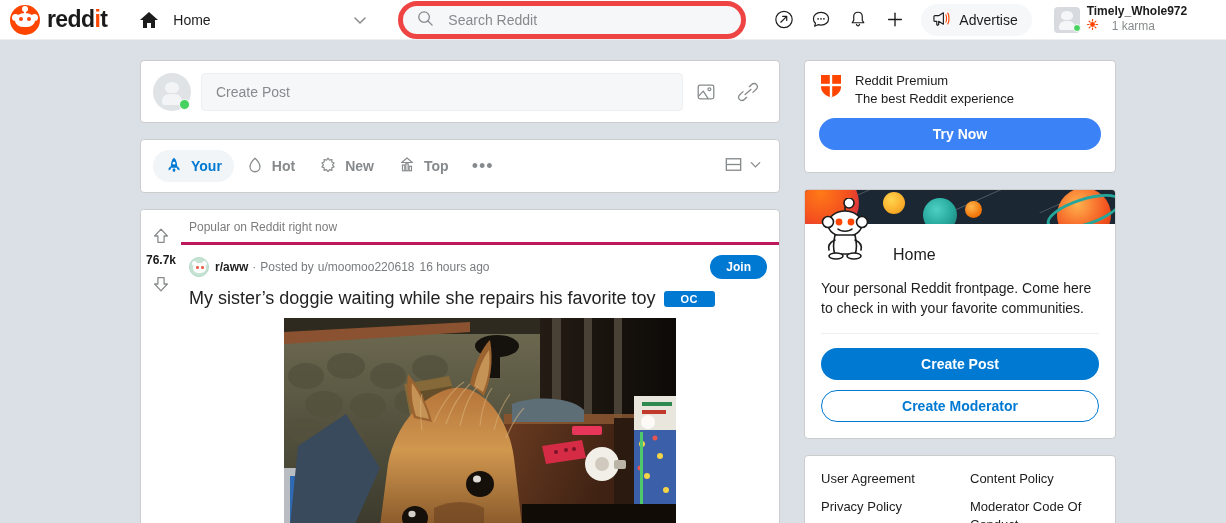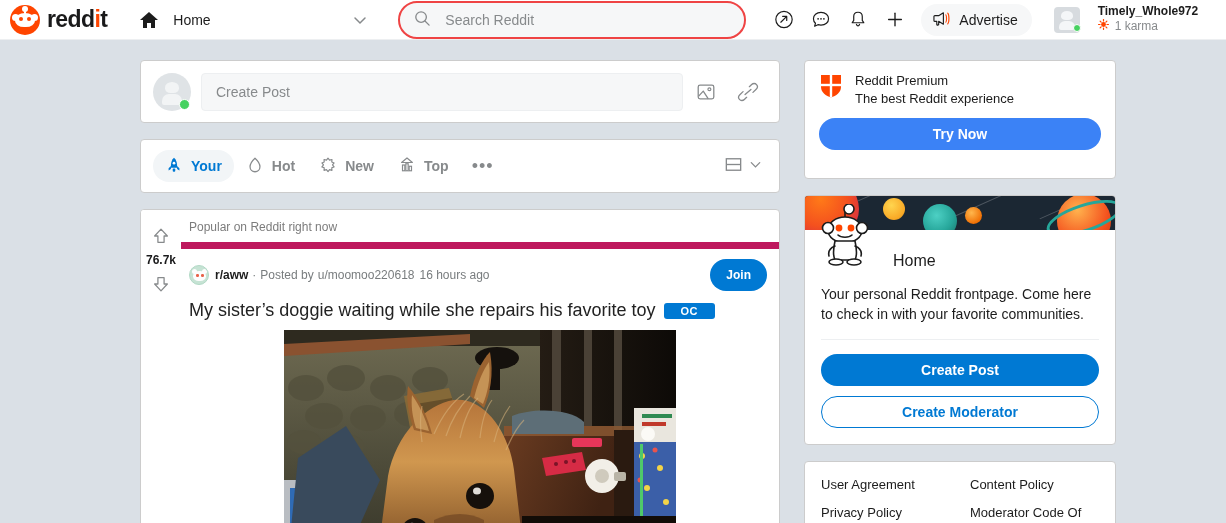--- a/index.html
+++ b/index.html
@@ -54,21 +54,21 @@
   }
   .home-select-left { display:flex; align-items:center; }
   .home-icon { width:20px; height:18px; display:block; }
   .home-label { margin-left:14px; font-size:14px; color:#1c1c1c; }
   .chev { width:16px; height:16px; display:block; }
 
   .search-box {
     margin-left:22px;
     width:348px; height:38px;
     background:#f6f7f8;
-    border:2px solid #ef4444;
+    border:5px solid #ef4444;
     border-radius:20px;
     display:flex; align-items:center;
     padding:0 14px;
   }
   .search-box svg { flex:none; }
   .search-input {
     border:none; outline:none; background:transparent;
     margin-left:12px; font-size:14px; width:285px;
     font-family:"Liberation Sans", sans-serif;
     color:#1c1c1c;
@@ -103,23 +103,23 @@
     background:#f4f6f8; border-radius:50% 50% 40% 40%;
   }
   .user-avatar .ua-body {
     position:absolute; left:5px; top:14px; width:16px; height:9px;
     background:#f4f6f8; border-radius:6px 6px 2px 2px;
   }
   .user-avatar .ua-online {
     position:absolute; right:-1px; bottom:1px; width:8px; height:8px;
     border-radius:50%; background:#46d160; border:1px solid #fff;
   }
-  .user-meta { display:flex; flex-direction:column; line-height:1.15;margin-left:11px; }
+  .user-meta { display:flex; flex-direction:column; line-height:1.15; }
   .user-name { font-size:12px; font-weight:bold; color:#1c1c1c; }
-  .user-karma { font-size:12px; color:#878a8c; display:flex; align-items:center; gap:6px; }
+  .user-karma { font-size:12px; color:#878a8c; display:flex; align-items:center; gap:14px; }
 
   
   .content {
     position:absolute; top:40px; left:0;
     width:1226px; height:483px;
   }
   .main-col { position:absolute; left:140px; top:20px; width:640px; }
   .side-col { position:absolute; left:804px; top:20px; width:312px; }
 
   .card {
@@ -171,21 +171,21 @@
   .votecol {
     width:40px; background:#fff; padding-top:14px;
     display:flex; flex-direction:column; align-items:center; gap:5px; flex:none;
   }
   .vote-btn { cursor:pointer; width:24px; height:24px; display:flex; align-items:center; justify-content:center; border-radius:2px; }
   .vote-score { font-size:12px; font-weight:bold; color:#1a1a1b; }
   .postbody { flex:1; padding:0 0 0 0; }
   .post-banner {
     font-size:12px; color:#7c7c7c;
     padding:10px 12px 8px 8px;
-    border-bottom:7px solid #be185d;
+    border-bottom:3px solid #be185d;
   }
   .post-meta { display:flex; align-items:center; padding:10px 12px 0 8px; }
   .sub-avatar {
     width:20px; height:20px; border-radius:50%;
     background:#c6e3d4; position:relative; flex:none; margin-right:6px;
     border:1px solid #b2d9c6; overflow:hidden;
   }
   .sub-avatar .sa-face {
     position:absolute; left:3px; top:5px; width:13px; height:10px;
     background:#fdfdfd; border-radius:50% 50% 45% 45%;
@@ -195,39 +195,39 @@
   .sub-avatar .sa-eye.r { left:11px; }
   .sub-avatar .sa-ear { position:absolute; width:5px; height:5px; background:#fdfdfd; border-radius:50%; top:3px; }
   .sub-avatar .sa-ear.l { left:2px; }
   .sub-avatar .sa-ear.r { left:12px; }
   .sub-name { font-size:12px; font-weight:bold; color:#1c1c1c; cursor:pointer; }
   .meta-sep { font-size:12px; color:#787c7e; margin:0 4px; }
   .meta-text { font-size:12px; color:#787c7e; }
   .join-btn {
     margin-left:auto; margin-right:0;
     background:#0079d3; color:#fff; border:none; border-radius:16px;
-    height:32px; padding:0 16px; font-size:12px; font-weight:bold;
+    height:24px; padding:0 16px; font-size:12px; font-weight:bold;
     cursor:pointer; font-family:"Liberation Sans", sans-serif;
   }
   .post-title {
     font-size:18px; font-weight:500; color:#222;
     padding:8px 12px 8px 8px; line-height:1.3;
     display:flex; align-items:center; flex-wrap:wrap; gap:8px;
   }
   .oc-badge {
     background:#0079d3; color:#fff; font-size:11px; font-weight:bold;
     border-radius:3px; padding:2px 17px; line-height:1.1; letter-spacing:0.4px;
   }
   .post-image {
     height:208px; width:392px; margin:0 auto; display:block;
     position:relative; overflow:hidden; background:#2a231c;
   }
 
   
-  .premium-card { padding:12px 14px 28px 14px; }
+  .premium-card { padding:12px 14px 22px 14px; }
   .premium-row { display:flex; align-items:flex-start; gap:12px; }
   .premium-txt { display:flex; flex-direction:column; gap:3px; }
   .premium-title { font-size:13px; color:#1c1c1c; }
   .premium-sub { font-size:13px; color:#1c1c1c; }
   .trynow-btn {
     margin-top:12px; width:100%; height:32px;
     background:#3b82f6; color:#fff; border:none; border-radius:16px;
     font-size:14px; font-weight:bold; cursor:pointer;
     font-family:"Liberation Sans", sans-serif;
   }

